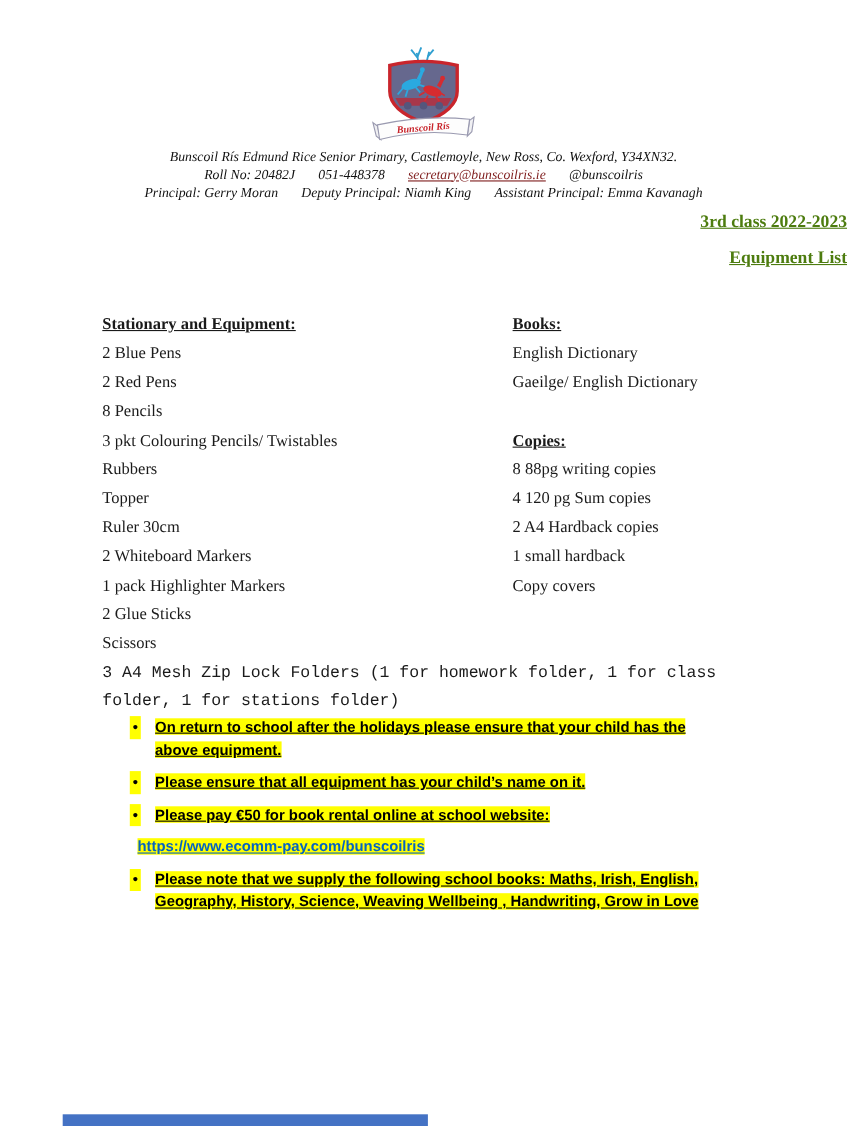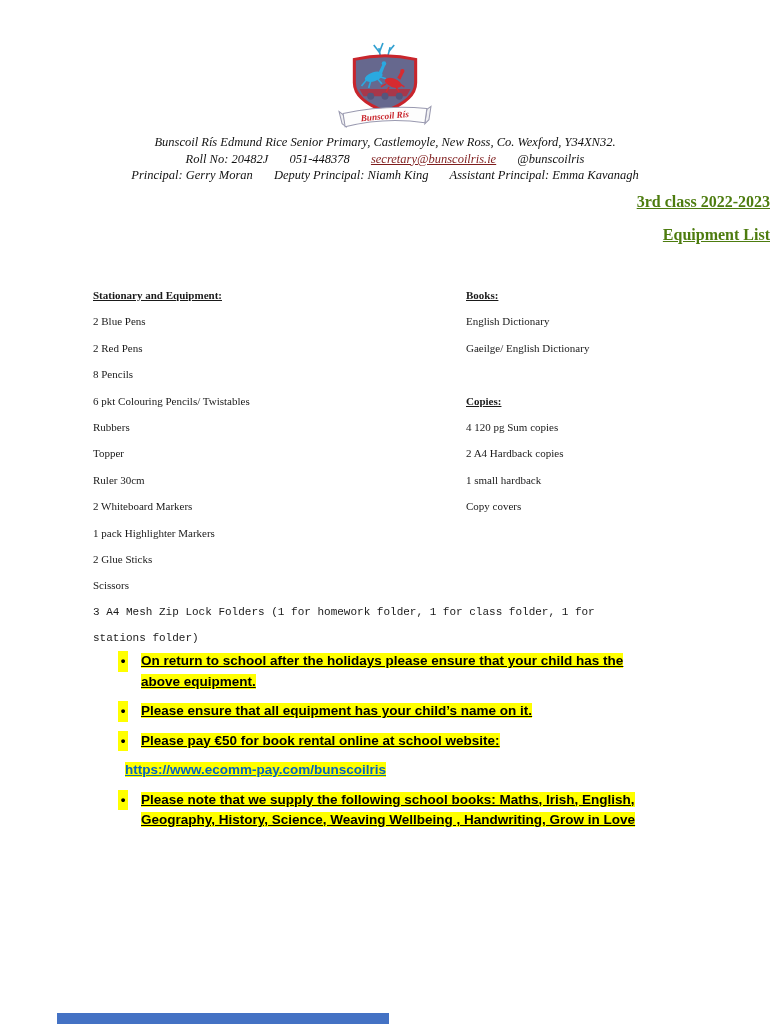--- a/index.html
+++ b/index.html
@@ -56,21 +56,21 @@
     text-decoration: underline;
     margin: 0 0 15px 0;
     color: #4d7c0f;
     text-align: right;
   }
 
   
   .col {
     position: absolute;
     top: 282px;
-    font-size: 11px;
+    font-size: 15px;
   }
   .col-left  { left: 93px;  width: 560px; }
   .col-right { left: 466px; width: 290px; }
   .row {
     height: 26.4px;
     line-height: 26.4px;
     white-space: nowrap;
   }
   .row.wraps { white-space: normal; font-family: Liberation Mono, monospace; }
   .col-heading {
@@ -204,37 +204,38 @@
   <div class="doc-titles">
     <div class="doc-title">3rd class 2022-2023</div>
     <div class="doc-title">Equipment List</div>
   </div>
 
   <div class="col col-left">
     <div class="row col-heading">Stationary and Equipment:</div>
     <div class="row">2 Blue Pens</div>
     <div class="row">2 Red Pens</div>
     <div class="row">8 Pencils</div>
-    <div class="row">6 pkt Colouring Pencils/ Twistables</div>
+    <div class="row">3 pkt Colouring Pencils/ Twistables</div>
     <div class="row">Rubbers</div>
     <div class="row">Topper</div>
     <div class="row">Ruler 30cm</div>
     <div class="row">2 Whiteboard Markers</div>
     <div class="row">1 pack Highlighter Markers</div>
     <div class="row">2 Glue Sticks</div>
     <div class="row">Scissors</div>
     <div class="row wraps">3 A4 Mesh Zip Lock Folders (1 for homework folder, 1 for class folder, 1 for stations folder)</div>
   </div>
 
   <div class="col col-right">
     <div class="row col-heading">Books:</div>
     <div class="row">English Dictionary</div>
     <div class="row">Gaeilge/ English Dictionary</div>
     <div class="row"></div>
     <div class="row col-heading">Copies:</div>
+    <div class="row">8 88pg writing copies</div>
     <div class="row">4 120 pg Sum copies</div>
     <div class="row">2 A4 Hardback copies</div>
     <div class="row">1 small hardback</div>
     <div class="row">Copy covers</div>
   </div>
 
   <div class="notes">
 
     <div class="bullet-row">
       <span class="bullet-dot">•</span>

